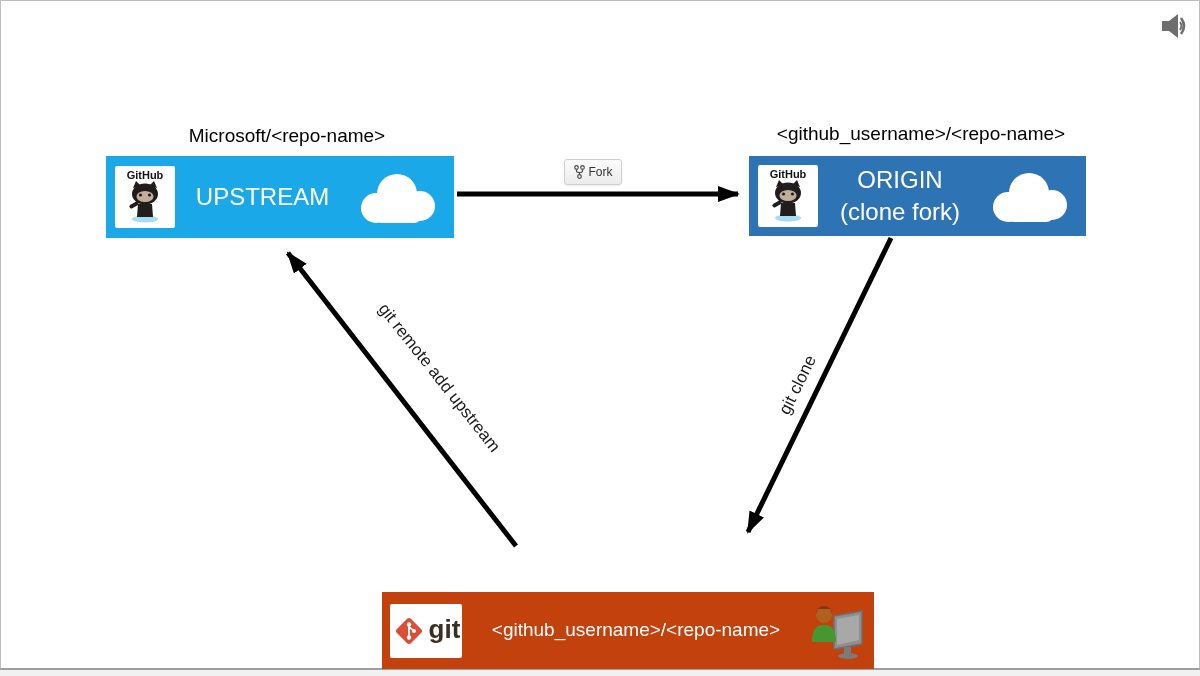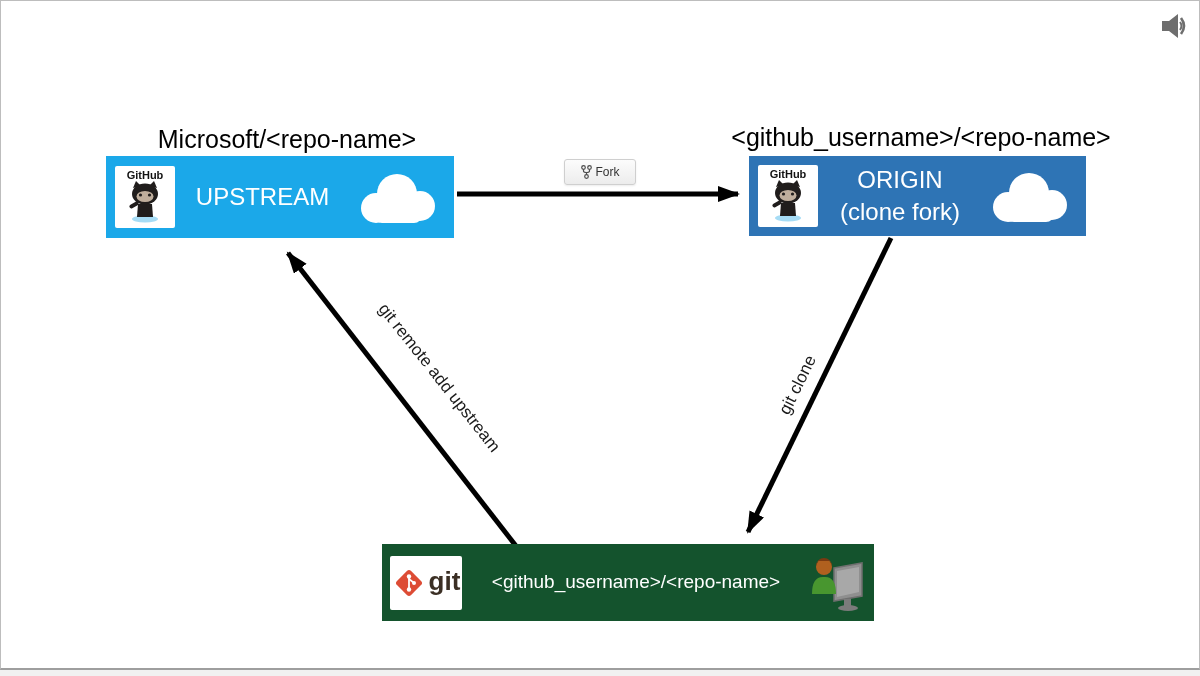--- a/index.html
+++ b/index.html
@@ -15,21 +15,21 @@
 
   .title {
     position:absolute; left:0; top:24px; width:1200px;
     text-align:center; font-size:45px; font-weight:300; color:#212121;
     letter-spacing:0.5px;
   }
 
   .speaker { position:absolute; left:1158px; top:10px; width:34px; height:30px; }
 
   .toplabel {
-    position:absolute; font-size:25px; color:#000; white-space:nowrap;
+    position:absolute; font-size:19px; color:#000; white-space:nowrap;
     transform:translateX(-50%);
   }
   .toplabel.upstream { left:286px; top:124px; }
   .toplabel.origin   { left:920px; top:122px; }
 
   .box {
     position:absolute; display:flex; align-items:center; color:#fff;justify-content:center;
   }
   .box.upstream { left:105px; top:155px; width:348px; height:82px; }
   .box.origin   { left:748px; top:155px; width:337px; height:80px; }
@@ -56,21 +56,21 @@
 
   .arrows { position:absolute; left:0; top:0; width:1200px; height:676px; pointer-events:none; }
 
   .arrowlabel {
     position:absolute; font-size:17px; color:#1a1a1a; white-space:nowrap;
   }
   .arrowlabel.remote { left:438px; top:377px; transform:translate(-50%,-50%) rotate(51.5deg); }
   .arrowlabel.clone  { left:797px; top:384px; transform:translate(-50%,-50%) rotate(-64deg); }
 
   .forkbtn {
-    position:absolute; left:563px; top:158px; width:72px; height:26px;
+    position:absolute; left:563px; top:158px; width:58px; height:26px;
     background:linear-gradient(#fcfcfc,#ececec); border:1px solid #cfcfcf; border-radius:3px;
     display:flex; align-items:center; justify-content:center; gap:4px;
     font-size:12px; color:#333; box-shadow:0 1px 2px rgba(0,0,0,0.08);
   }
 </style>
 </head>
 <body>
 
 <div class="slide">
 
@@ -143,21 +143,21 @@
       <div>(clone fork)</div>
     </div>
     <svg class="cloud" width="92" height="62" viewBox="0 0 92 62">
       <circle cx="26" cy="42" r="15" fill="#fff"></circle>
       <circle cx="47" cy="28" r="20" fill="#fff"></circle>
       <circle cx="70" cy="40" r="15" fill="#fff"></circle>
       <rect x="24" y="40" width="48" height="17" rx="8" fill="#fff"></rect>
     </svg>
   </div>
 
-  <div class="box local" style="background-color: #14532d;">
+  <div class="box local" style="background-color: #c2410c; margin-top: 48px;">
     <div class="gitcard">
       <svg width="34" height="34" viewBox="0 0 34 34">
         <rect x="7" y="7" width="20" height="20" rx="3" fill="#dd4c35" transform="rotate(45 17 17)"></rect>
         <line x1="17" y1="10" x2="17" y2="24" stroke="#fff" stroke-width="1.8"></line>
         <circle cx="17" cy="10.5" r="2.2" fill="#fff"></circle>
         <circle cx="17" cy="23.5" r="2.2" fill="#fff"></circle>
         <line x1="17" y1="13" x2="21.5" y2="16.5" stroke="#fff" stroke-width="1.6"></line>
         <circle cx="22" cy="17" r="2" fill="#fff"></circle>
       </svg>
       <div class="gittext">git</div>

